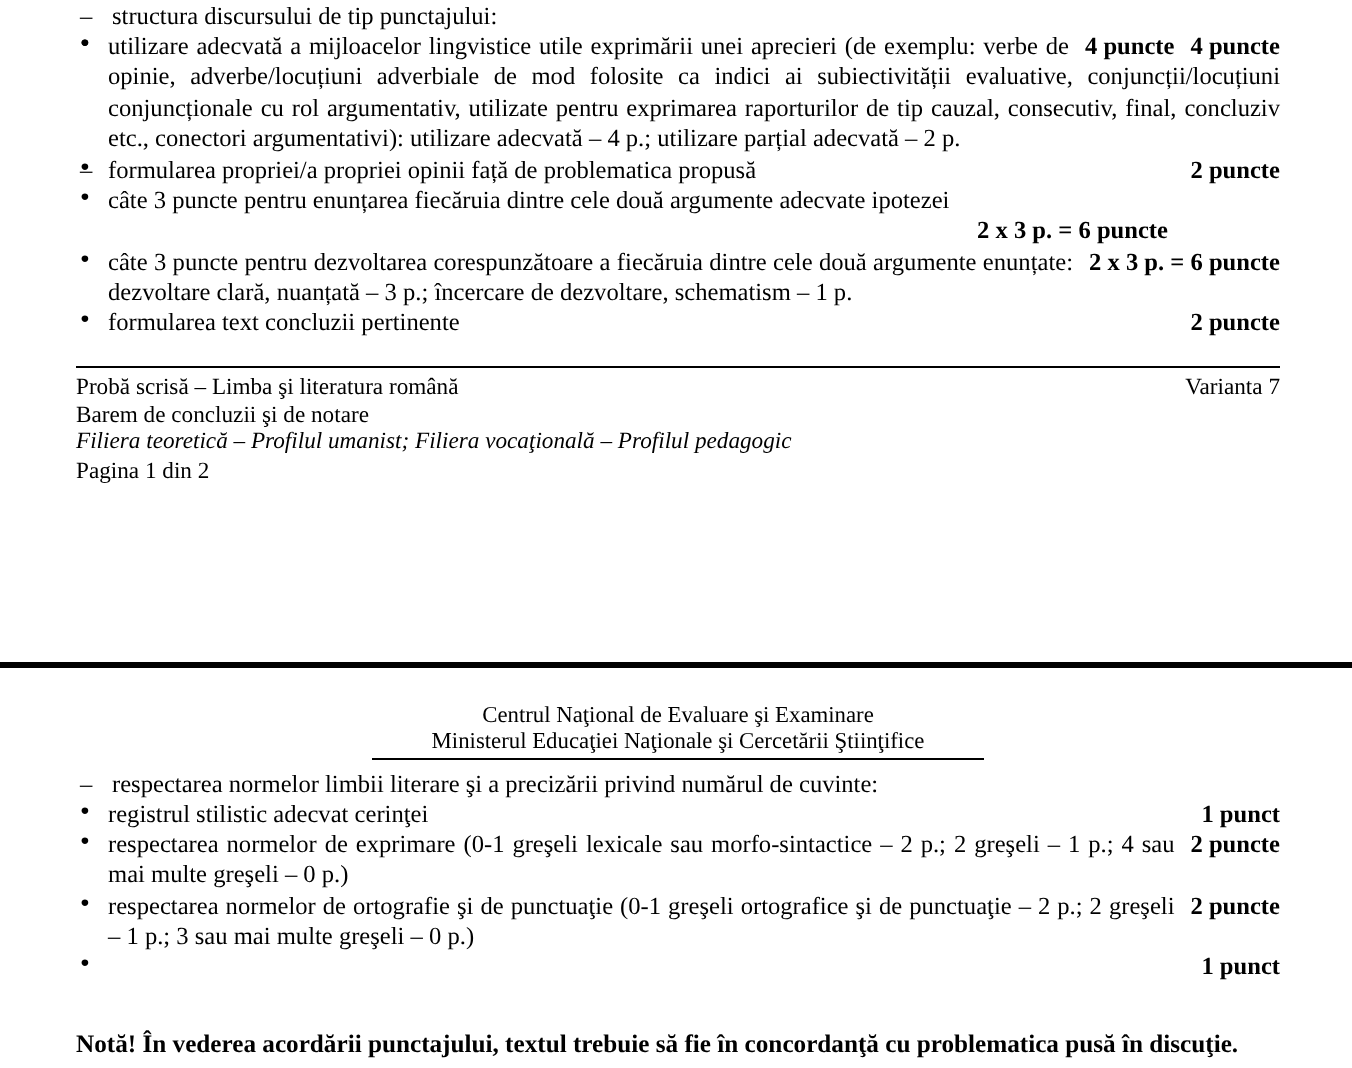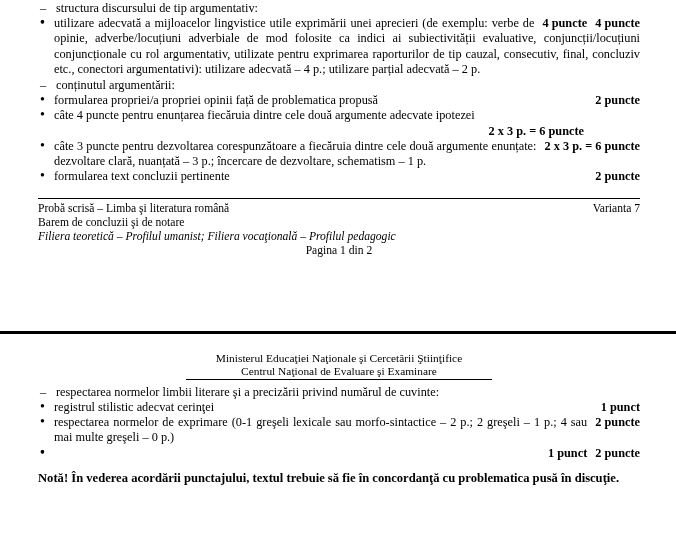--- a/index.html
+++ b/index.html
@@ -94,79 +94,78 @@
     line-height: 13.6px;
   }
   .footer-row {
     display: flex;
     justify-content: space-between;
   }
   .footer-italic {
     font-style: italic;
   }
   .footer-center {
-    text-align: center;
+    text-align: left;
     margin-top: 1px;
   }
   .hdr {
     text-align: center;
     font-size: 11.4px;
     line-height: 13.4px;
   }
   .hdr-rule {
     border-bottom: 1px solid #000000;
     width: 306px;
     margin: 0 auto;
   }
   .note {
     font-weight: bold;
     font-size: 12.6px;
     line-height: 15.6px;
-    margin-top: 10px;
+    margin-top: 24px;
     text-align: justify;
   }
   .spacer-sm { height: 4px; }
   .clear { clear: both; }
 </style>
 </head>
 <body>
 
 <div class="page">
 
   <div class="sheet sheet-top">
     <div class="content">
 
       <div class="block">
         <div class="dash-item">
           <span class="dash">–</span>
-          <span>structura discursului de tip argumentativ:</span>
+          <span>structura discursului de tip punctajului:</span>
         </div>
         <ul class="bullets">
           <li>
             <span class="right-pts">4 puncte</span>
           </li>
           <li>
             <span class="right-pts">4 puncte</span>
             <span>utilizare adecvată a mijloacelor lingvistice utile exprimării unei aprecieri (de exemplu: verbe de opinie, adverbe/locuțiuni adverbiale de mod folosite ca indici ai subiectivității evaluative, conjuncții/locuțiuni conjuncționale cu rol argumentativ, utilizate pentru exprimarea raporturilor de tip cauzal, consecutiv, final, concluziv etc., conectori argumentativi): utilizare adecvată – 4 p.; utilizare parțial adecvată – 2 p.</span>
           </li>
         </ul>
       </div>
 
       <div class="block">
         <div class="dash-item">
           <span class="dash">–</span>
-          <span>conținutul argumentării:</span>
         </div>
         <ul class="bullets">
           <li>
             <span class="right-pts">2 puncte</span>
             <span>formularea propriei/a propriei opinii față de problematica propusă</span>
           </li>
           <li>
-            <span>câte 4 puncte pentru enunțarea fiecăruia dintre cele două argumente adecvate ipotezei</span>
+            <span>câte 3 puncte pentru enunțarea fiecăruia dintre cele două argumente adecvate ipotezei</span>
             <div class="ctr-pts">2 x 3 p. = 6 puncte</div>
           </li>
           <li>
             <span class="right-pts">2 x 3 p. = 6 puncte</span>
             <span>câte 3 puncte pentru dezvoltarea corespunzătoare a fiecăruia dintre cele două argumente enunțate: dezvoltare clară, nuanțată – 3 p.; încercare de dezvoltare, schematism – 1 p.</span>
           </li>
           <li>
             <span class="right-pts">2 puncte</span>
             <span>formularea text concluzii pertinente</span>
           </li>
@@ -186,42 +185,43 @@
         <div class="footer-center">Pagina 1 din 2</div>
       </div>
 
     </div>
   </div>
 
   <div class="sheet sheet-bottom">
     <div class="content">
 
       <div class="hdr">
+        <div>Centrul Naţional de Evaluare şi Examinare</div>
         <div>Ministerul Educaţiei Naţionale şi Cercetării Ştiinţifice</div>
-        <div>Centrul Naţional de Evaluare şi Examinare</div>
       </div>
       <div class="hdr-rule"></div>
       <div class="spacer-sm"></div>
 
       <div class="block">
         <div class="dash-item">
           <span class="dash">–</span>
           <span>respectarea normelor limbii literare şi a precizării privind numărul de cuvinte:</span>
         </div>
         <ul class="bullets">
           <li>
             <span class="right-pts">1 punct</span>
             <span>registrul stilistic adecvat cerinţei</span>
           </li>
           <li>
             <span class="right-pts">2 puncte</span>
             <span>respectarea normelor de exprimare (0-1 greşeli lexicale sau morfo-sintactice – 2 p.; 2 greşeli – 1 p.; 4 sau mai multe greşeli – 0 p.)</span>
           </li>
           <li>
             <span class="right-pts">2 puncte</span>
+            <span>respectarea normelor de ortografie şi de punctuaţie (0-1 greşeli ortografice şi de punctuaţie – 2 p.; 2 greşeli – 1 p.; 3 sau mai multe greşeli – 0 p.)</span>
           </li>
           <li>
             <span class="right-pts">1 punct</span>
           </li>
         </ul>
       </div>
 
       <div class="clear"></div>
       <div class="note">Notă! În vederea acordării punctajului, textul trebuie să fie în concordanţă cu problematica pusă în discuţie.</div>
 

